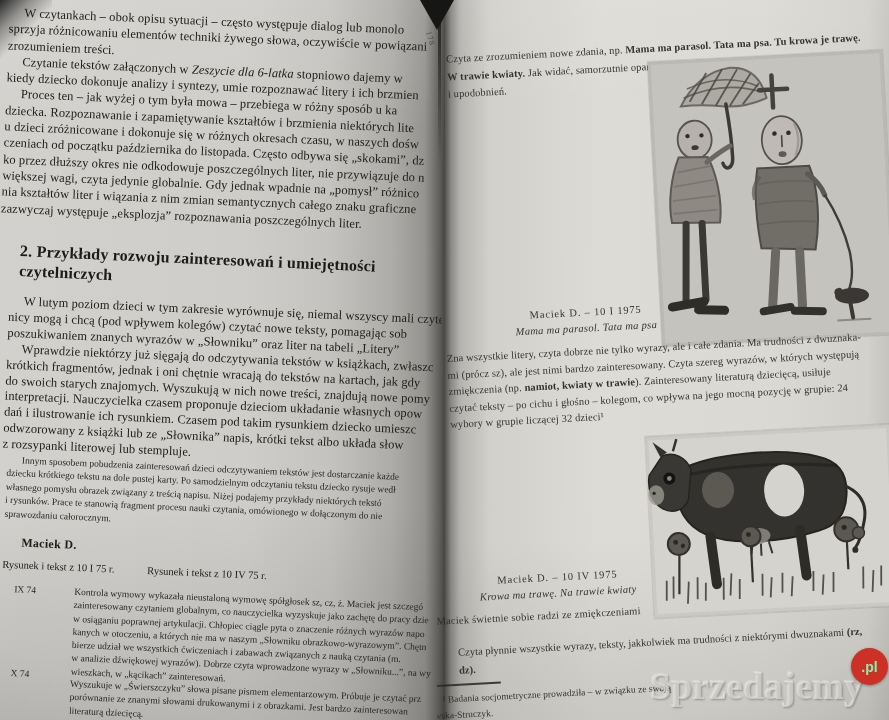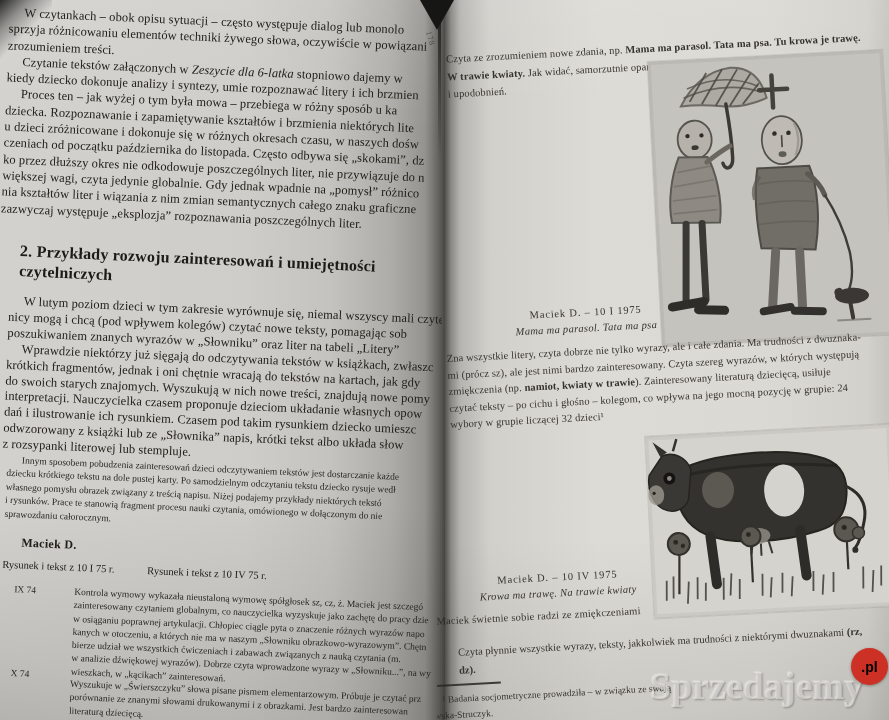--- a/index.html
+++ b/index.html
@@ -74,21 +74,21 @@
   .fig2{left:185px;top:447px;width:244px;height:182px;background:#d5d3cd;}
   .fig-photo svg{display:block;width:100%;height:100%;}
 
   
   .watermark{position:absolute;left:648px;top:656px;width:241px;height:60px;z-index:30;pointer-events:none;}
   .wm-text{position:absolute;left:2px;top:8px;
     font-family:Liberation Serif, serif;font-weight:bold;font-size:38px;letter-spacing:0px;
     color:rgba(243,242,239,.52);
     text-shadow:1px 1px 2px rgba(45,44,41,.35),-1px -1px 1px rgba(255,255,255,.3);}
   .wm-badge{position:absolute;left:203px;top:-8px;width:37px;height:37px;border-radius:50%;
-    background:#cd3126;color:#000000;display:flex;align-items:center;justify-content:center;
+    background:#cd3126;color:#86efac;display:flex;align-items:center;justify-content:center;
     font-family:"Liberation Sans","DejaVu Sans",sans-serif;font-weight:bold;font-size:14px;
     box-shadow:0 1px 3px rgba(0,0,0,.35);}
 </style>
 </head>
 <body>
 
 <div class="photo">
 
   <div class="left-page"></div>
   <div class="right-page"></div>

